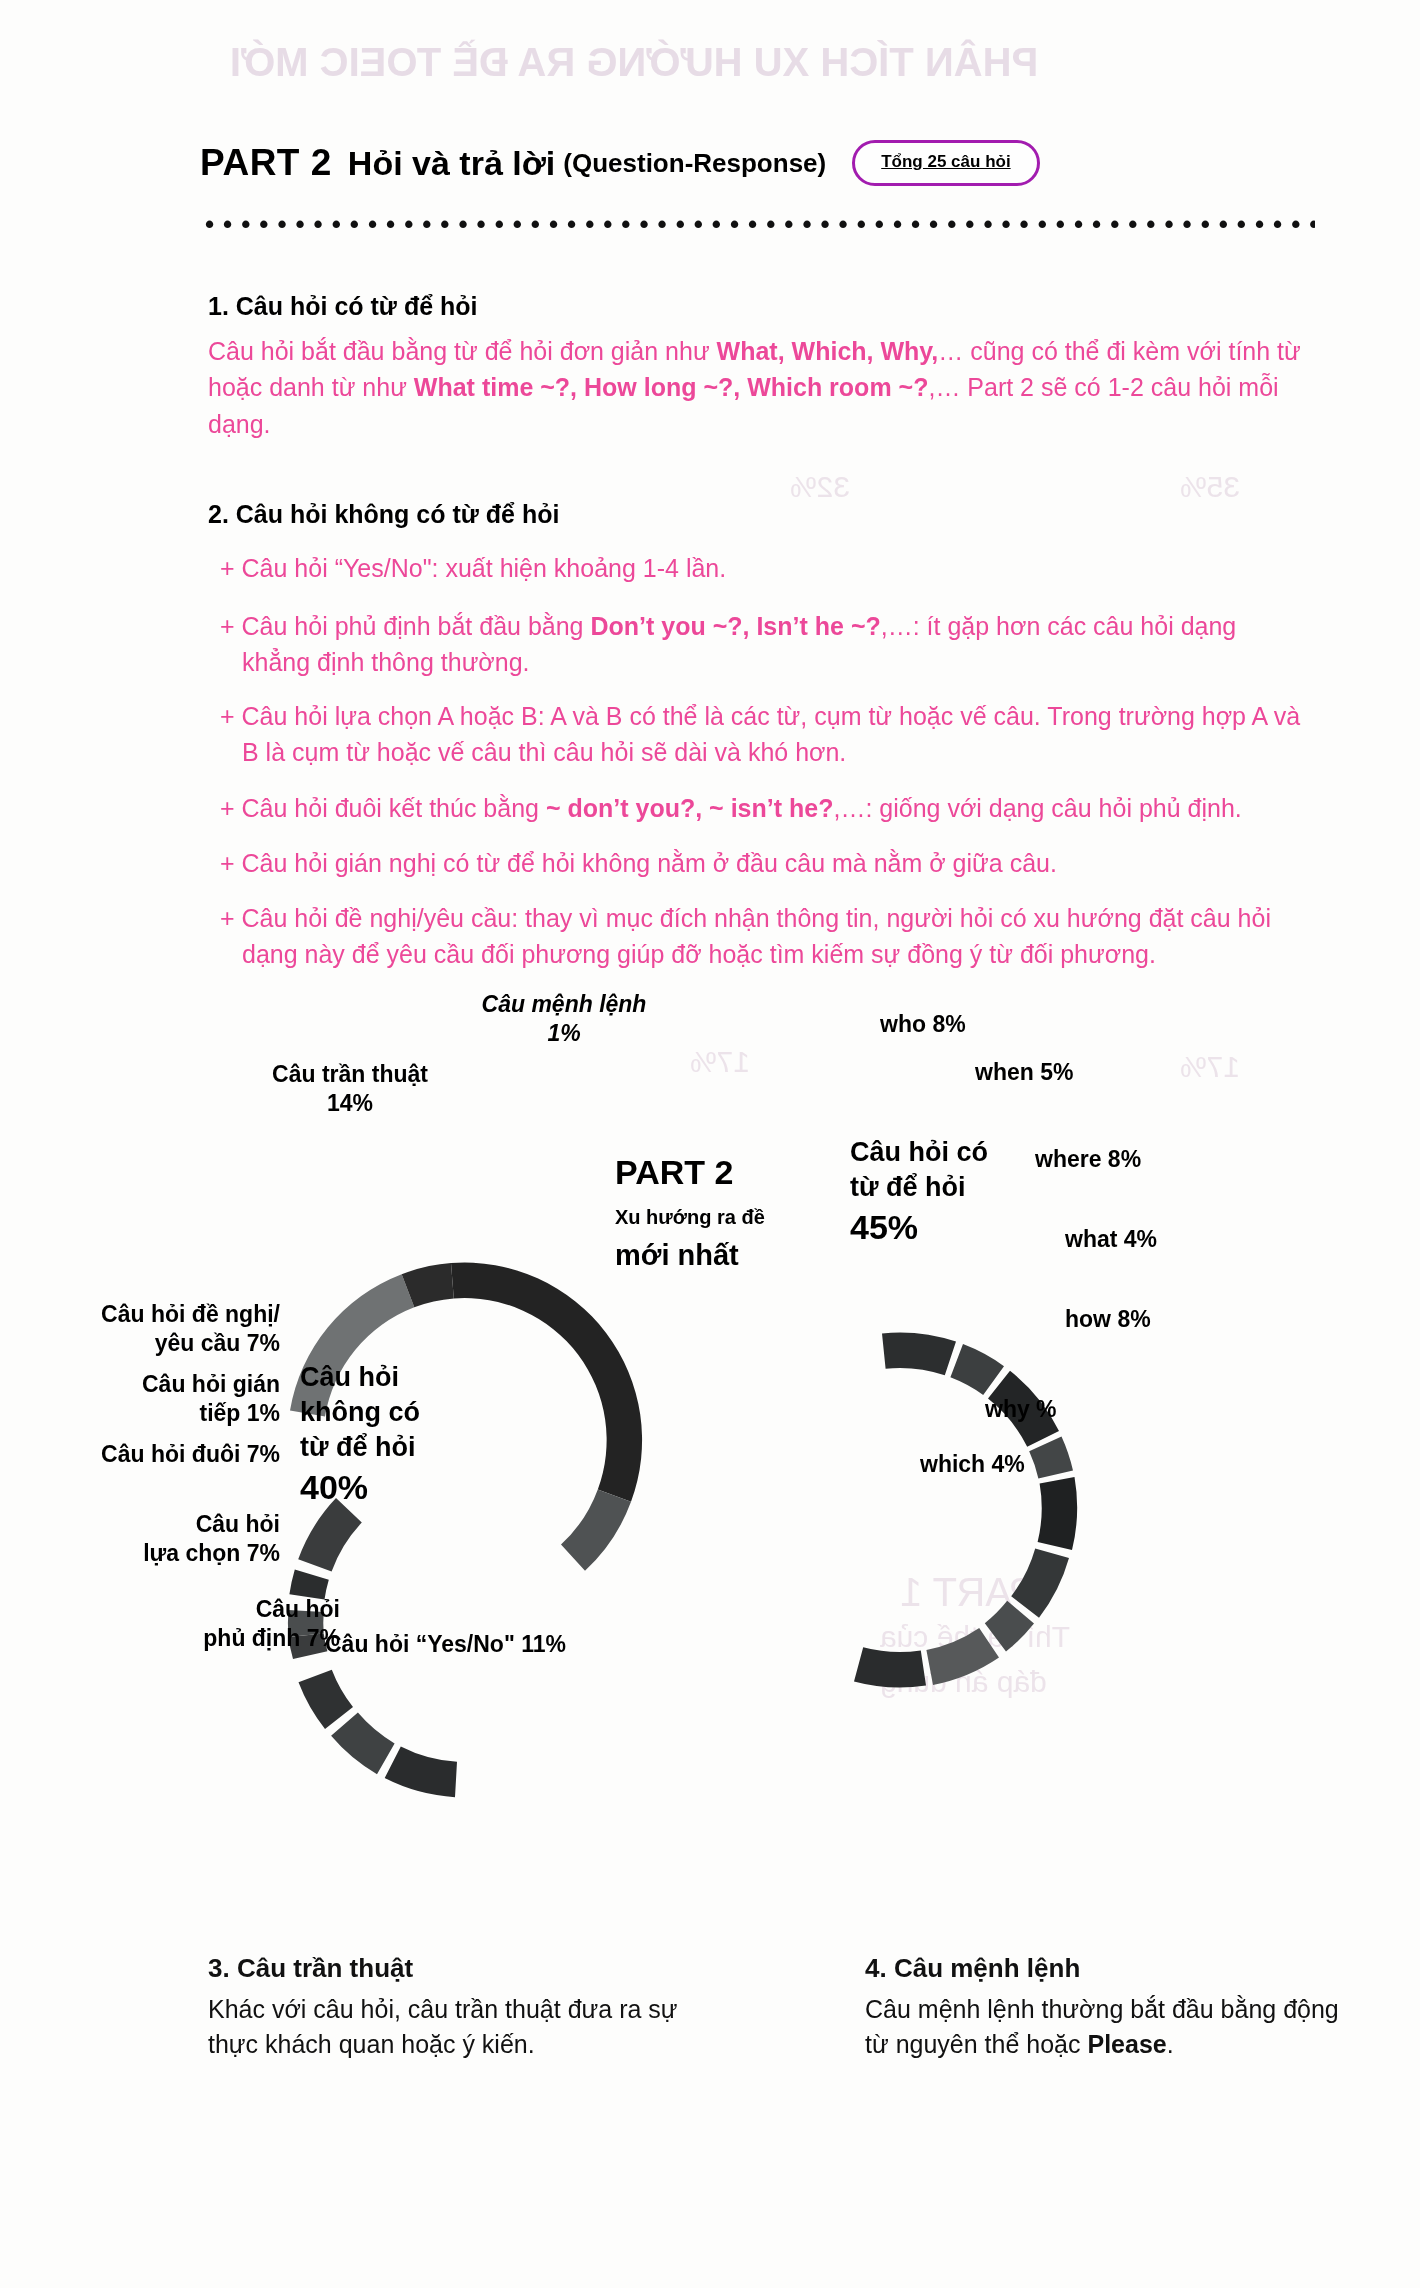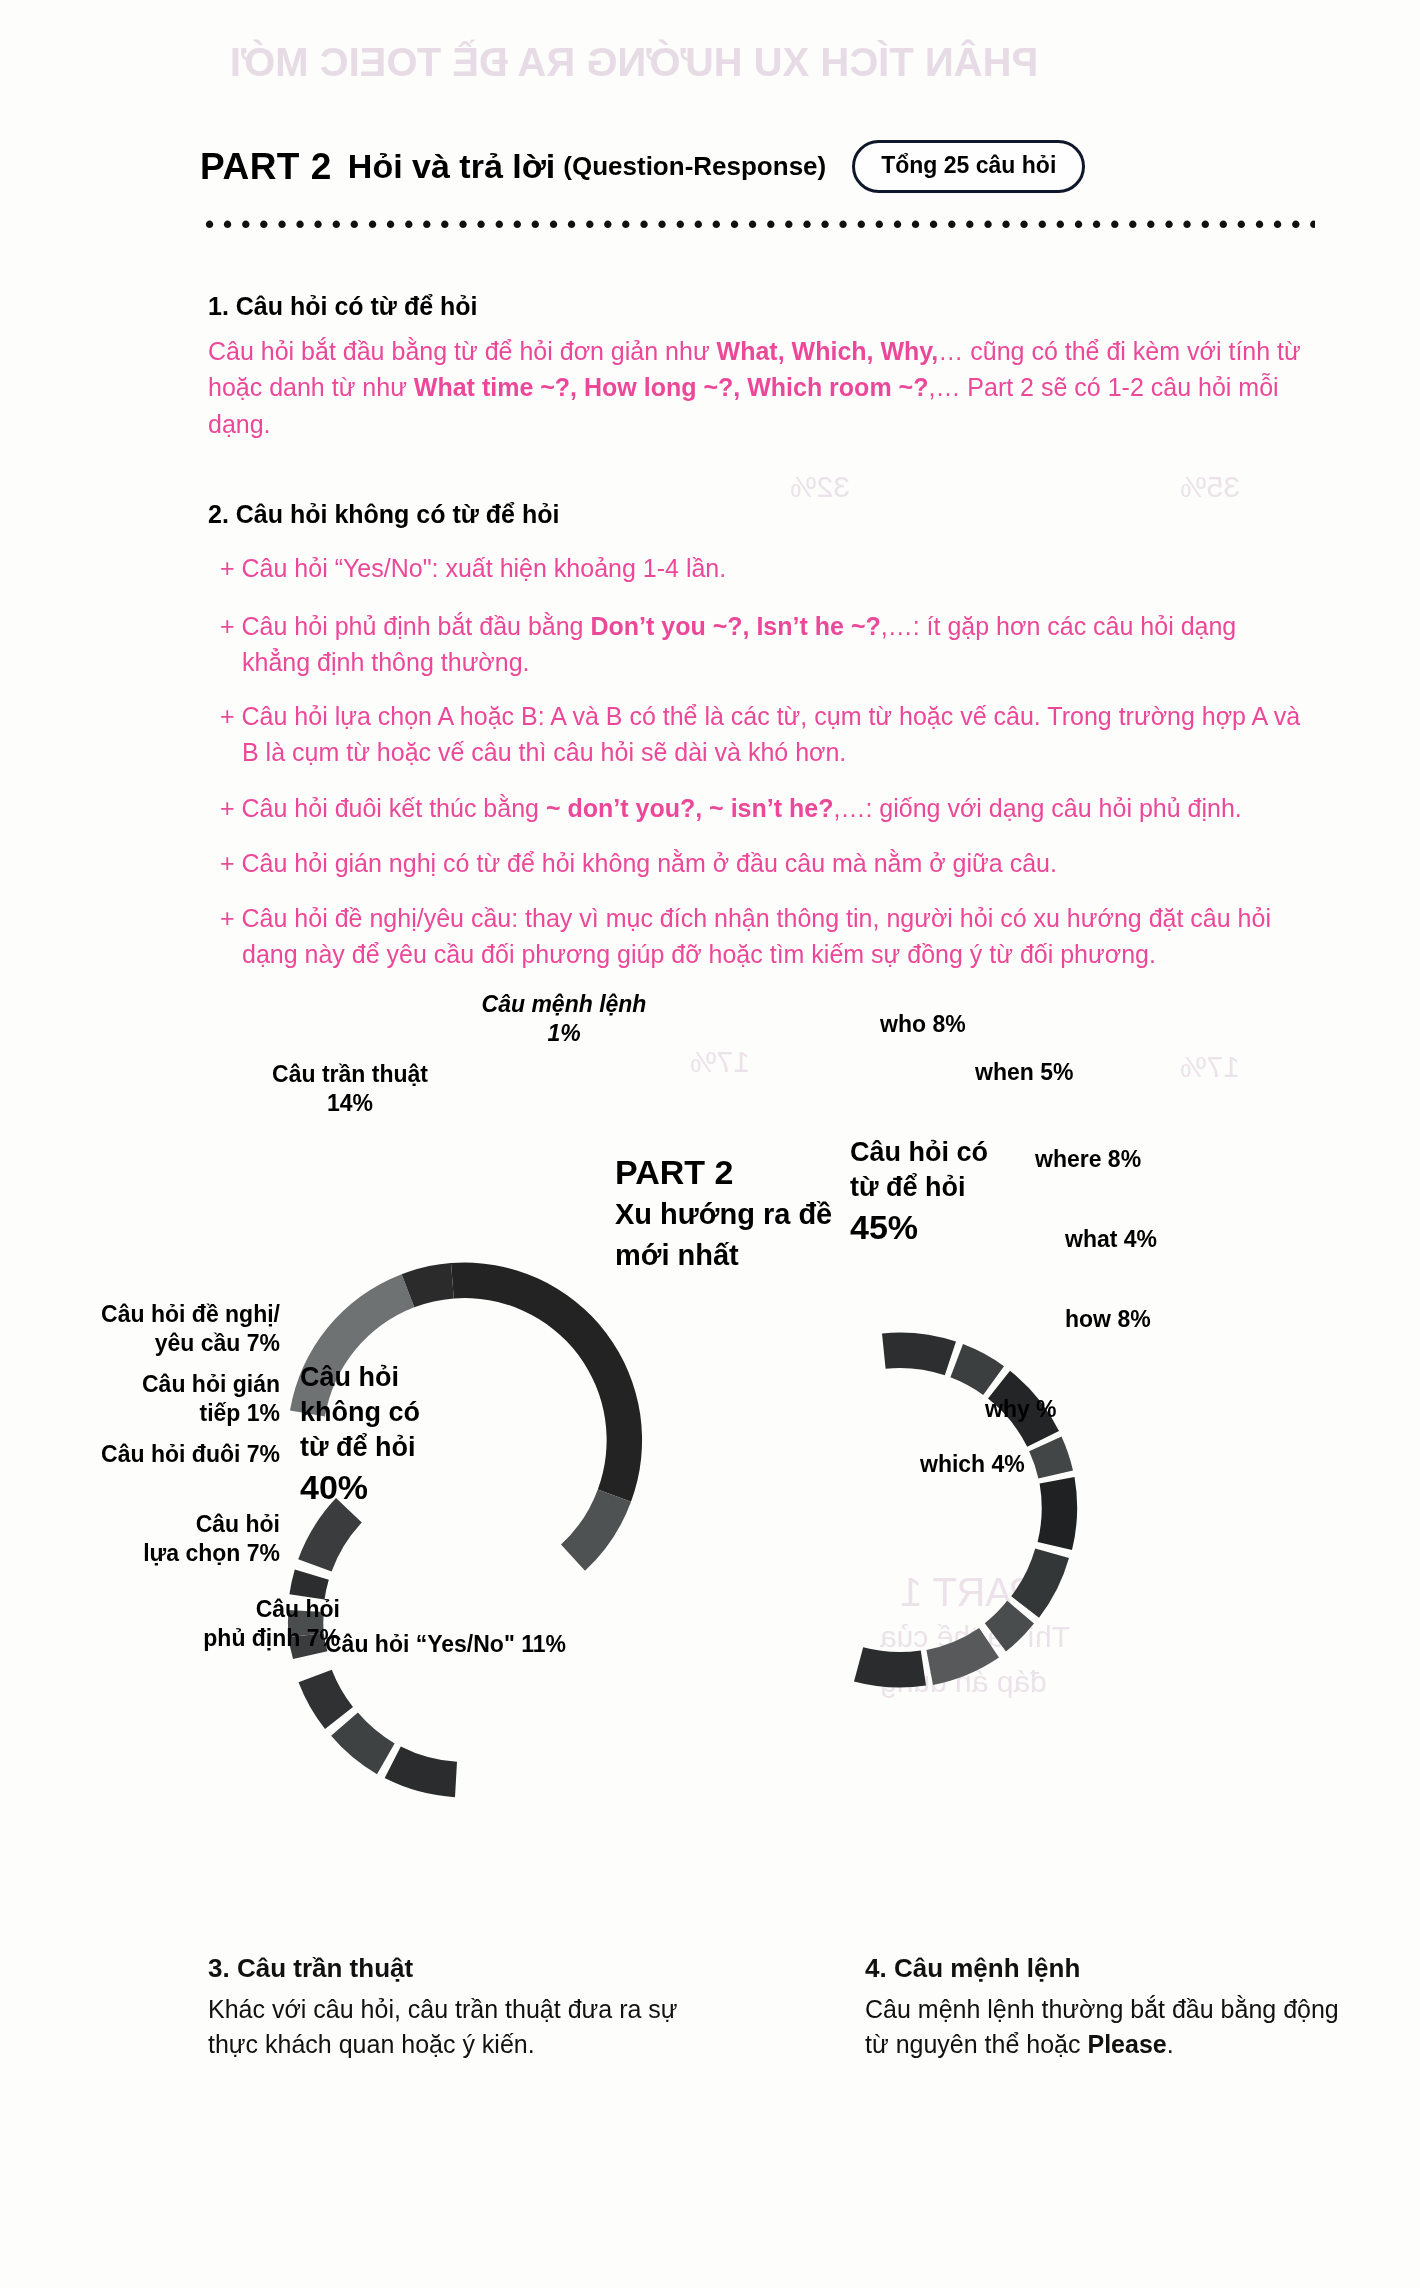--- a/index.html
+++ b/index.html
@@ -60,27 +60,28 @@
     color: #000;
   }
   .part-title-en {
     font-size: 26px;
     font-weight: bold;
     margin-left: 8px;
     color: #000;
   }
   .total-pill {
     margin-left: 26px;
-    border: 3px solid #0f172a;
+    border: 3px solid #a21caf;
     border-radius: 40px;
     padding: 9px 26px 11px 26px;
-    font-size: 23px;
+    font-size: 17px;
     font-weight: bold;
     color: #000;
     background: rgba(255,255,255,0.6);
+    text-decoration: underline;
   }
   .dotline {
     position: absolute;
     left: 205px;
     top: 218px;
     width: 1110px;
     height: 12px;
     color: #111;
     font-size: 26px;
     letter-spacing: 9px;
@@ -278,21 +279,21 @@
 
     <div class="dlabel r" style="left:-120px; top:290px; width:280px;">Câu hỏi đề nghị/<br>yêu cầu 7%</div>
     <div class="dlabel r" style="left:-120px; top:360px; width:280px;">Câu hỏi gián<br>tiếp 1%</div>
     <div class="dlabel r" style="left:-120px; top:430px; width:280px;">Câu hỏi đuôi 7%</div>
     <div class="dlabel r" style="left:-100px; top:500px; width:260px;">Câu hỏi<br>lựa chọn 7%</div>
     <div class="dlabel r" style="left:-40px; top:585px; width:260px;">Câu hỏi<br>phủ định 7%</div>
     <div class="dlabel" style="left:205px; top:620px;">Câu hỏi “Yes/No" 11%</div>
 
     <div class="dlabel" style="left:495px; top:140px; font-size:31px; line-height:1.3;">
       <span style="font-size:34px;">PART 2</span><br>
-      <span style="font-size:29px;">Xu hướng ra đề</span><br>
+      <span style="font-size:20px;">Xu hướng ra đề</span><br>
       <span style="font-size:29px;">mới nhất</span>
     </div>
 
     <div class="dlabel" style="left:730px; top:125px; font-size:27px; line-height:1.3;">
       Câu hỏi có<br>từ để hỏi<br>
       <span class="big" style="font-size:34px;">45%</span>
     </div>
 
     <div class="dlabel" style="left:180px; top:350px; font-size:27px; line-height:1.3;">
       Câu hỏi<br>không có<br>từ để hỏi<br>

